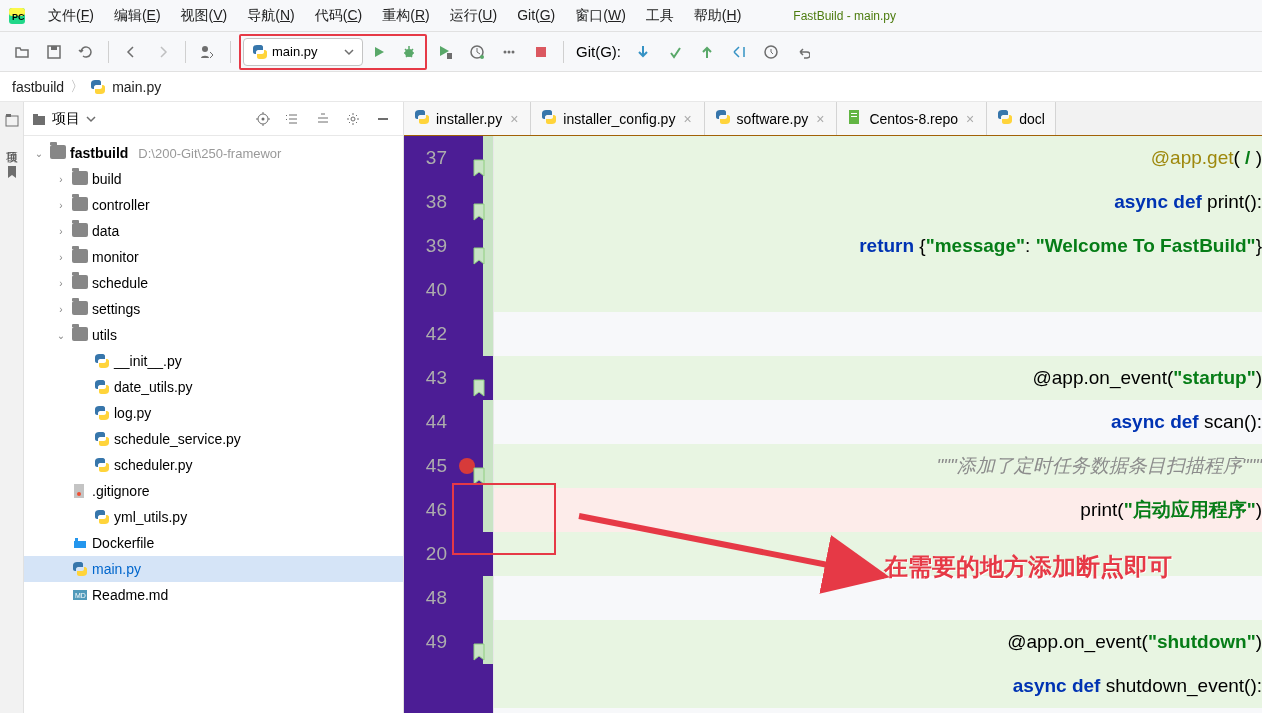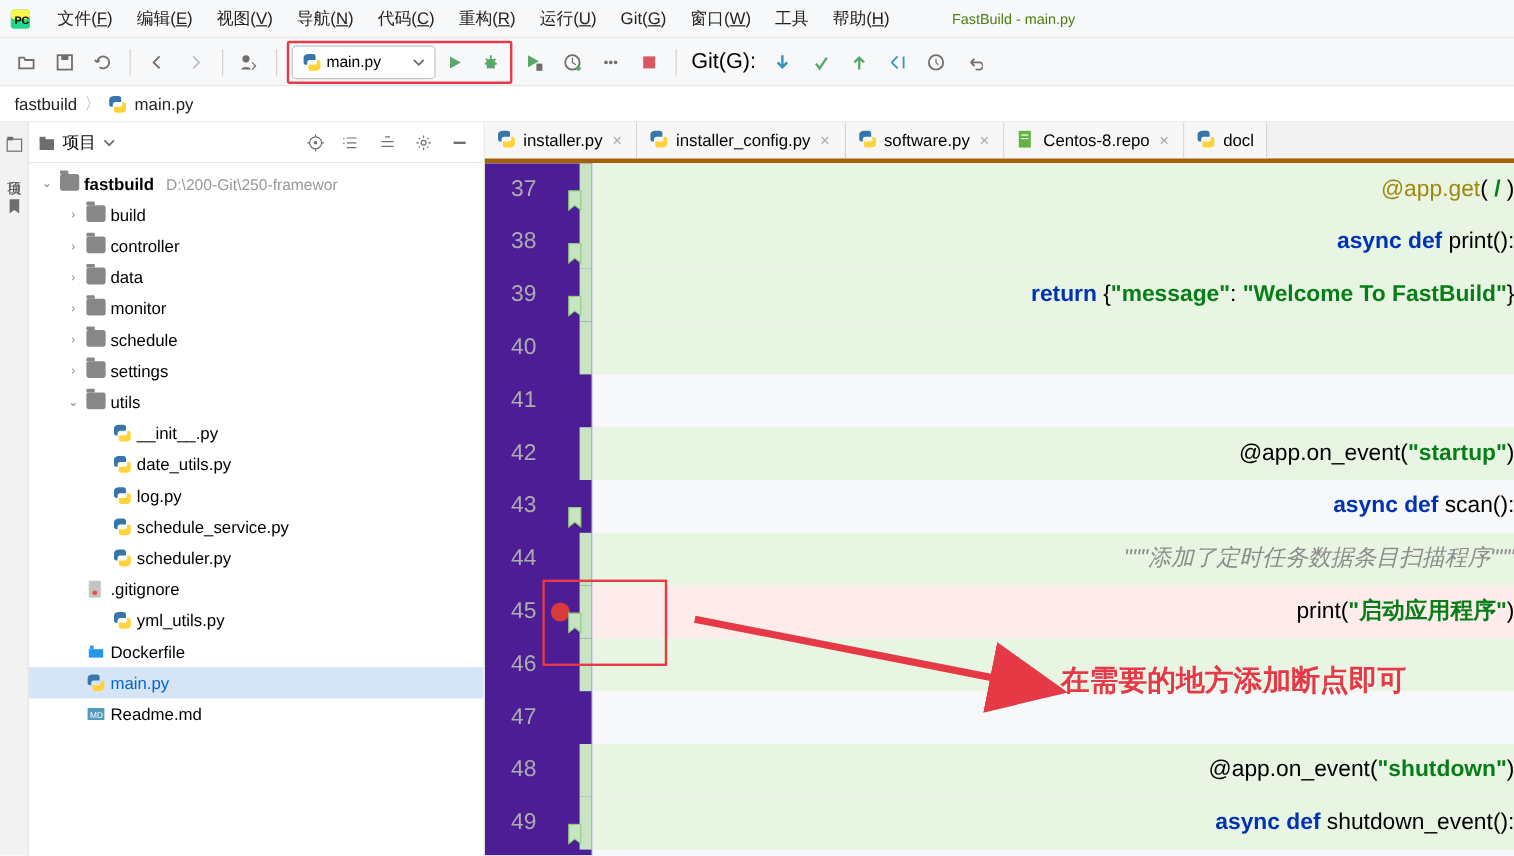--- a/index.html
+++ b/index.html
@@ -42,21 +42,21 @@
 .tree-row.selected { background: #d5e4f7; }
 .tree-arrow { width: 14px; height: 14px; display: flex; align-items: center; justify-content: center; color: #888; font-size: 10px; }
 .tree-icon { width: 16px; height: 16px; flex-shrink: 0; }
 .tree-label { }
 .tree-label.bold { font-weight: bold; }
 .tree-path { color: #999; margin-left: 6px; font-size: 13px; }
 .tree-label.blue { color: #0066cc; }
 
 
 .editor-area { flex: 1; display: flex; flex-direction: column; background: #fff; }
-.editor-tabs { height: 34px; display: flex; align-items: stretch; border-bottom: 4px solid #a16207; background: #f2f2f2; overflow: hidden; }
+.editor-tabs { height: 34px; display: flex; align-items: stretch; border-bottom: 1px solid #a16207; background: #f2f2f2; overflow: hidden; }
 .editor-tab { display: flex; align-items: center; padding: 0 10px; border-right: 1px solid #d4d4d4; gap: 6px; cursor: pointer; background: #f7f7f7; font-size: 14px; }
 .tab-close { color: #aaa; cursor: pointer; padding: 0 2px; }
 
 .editor-body { flex: 1; display: flex; overflow: hidden; font-family: "JetBrains Mono", Consolas, monospace; font-size: 19px; }
 .gutter { width: 90px; background: #4c1d95; border-right: 1px solid #e8e8e8; text-align: right; color: #adadad; padding-top: 0; user-select: none; position: relative; }
 .gutter-line { height: 44px; line-height: 44px; padding-right: 36px; position: relative; border-right: 10px solid transparent; }
 .gutter-line.changed { border-right-color: #c9e4c5; }
 .breakpoint { position: absolute; right: 8px; top: 50%; transform: translateY(-50%); width: 16px; height: 16px; background: #d73a3a; border-radius: 50%; }
 .fold-marker { position: absolute; right: -2px; top: 50%; transform: translateY(-50%); width: 12px; height: 18px; }
 
@@ -174,21 +174,21 @@
         <circle cx="6" cy="6" r="1.5" fill="#6e6e6e"></circle>
         <circle cx="10" cy="6" r="1.5" fill="#6e6e6e"></circle>
       </svg>
     </div>
   <div class="tb-btn">
       <svg width="12" height="12">
         <rect x="1" y="1" width="10" height="10" fill="#db5860"></rect>
       </svg>
     </div>
   <div class="tb-sep"></div>
-  <span style="padding:0 4px;font-size:18px">Git(G):</span>
+  <span style="padding:0 4px;font-size:15px">Git(G):</span>
   <div class="tb-btn">
       <svg width="14" height="14">
         <path d="M7 13V3M3 7l4-4 4 4" fill="none" stroke="#3592c4" stroke-width="2" transform="rotate(180 7 7)"></path>
       </svg>
     </div>
   <div class="tb-btn">
       <svg width="14" height="14">
         <path d="M3 8l3 4 6-9" fill="none" stroke="#59a869" stroke-width="2"></path>
       </svg>
     </div>
@@ -470,31 +470,30 @@
           <div class="gutter-line changed">37<div class="fold-marker"><svg width="12" height="18">
                 <path d="M1 1h10v16l-5-4-5 4z" fill="#c9e4c5" stroke="#8fcf7f"></path>
               </svg></div></div>
           <div class="gutter-line changed">38<div class="fold-marker"><svg width="12" height="18">
                 <path d="M1 1h10v16l-5-4-5 4z" fill="#c9e4c5" stroke="#8fcf7f"></path>
               </svg></div></div>
           <div class="gutter-line changed">39<div class="fold-marker"><svg width="12" height="18">
                 <path d="M1 1h10v16l-5-4-5 4z" fill="#c9e4c5" stroke="#8fcf7f"></path>
               </svg></div></div>
           <div class="gutter-line changed">40</div>
-          <div class="gutter-line">41</div>
           <div class="gutter-line changed">42</div>
           <div class="gutter-line">43<div class="fold-marker"><svg width="12" height="18">
                 <path d="M1 1h10v16l-5-4-5 4z" fill="#c9e4c5" stroke="#8fcf7f"></path>
               </svg></div></div>
           <div class="gutter-line changed">44</div>
           <div class="gutter-line changed">45<div class="breakpoint"></div><div class="fold-marker"><svg width="12" height="18">
                 <path d="M1 1h10v16l-5-4-5 4z" fill="#c9e4c5" stroke="#8fcf7f"></path>
               </svg></div></div>
           <div class="gutter-line changed">46</div>
-          <div class="gutter-line">47</div>
+          <div class="gutter-line">20</div>
           <div class="gutter-line changed">48</div>
           <div class="gutter-line changed">49<div class="fold-marker"><svg width="12" height="18">
                 <path d="M1 1h10v16l-5-4-5 4z" fill="#c9e4c5" stroke="#8fcf7f"></path>
               </svg></div></div>
         </div>
       <div class="code" id="code">
 
       <div class="code-line bg-green"><span>    </span><span class="dec">@app.get</span><span>(</span><span class="str"> / </span><span>)</span></div>
           <div class="code-line bg-green"><span>    </span><span class="kw">async def</span><span> print():</span></div>
           <div class="code-line bg-green"><span>        </span><span class="kw">return</span><span> {</span><span class="str">"message"</span><span>: </span><span class="str">"Welcome To FastBuild"</span><span>}</span></div>

